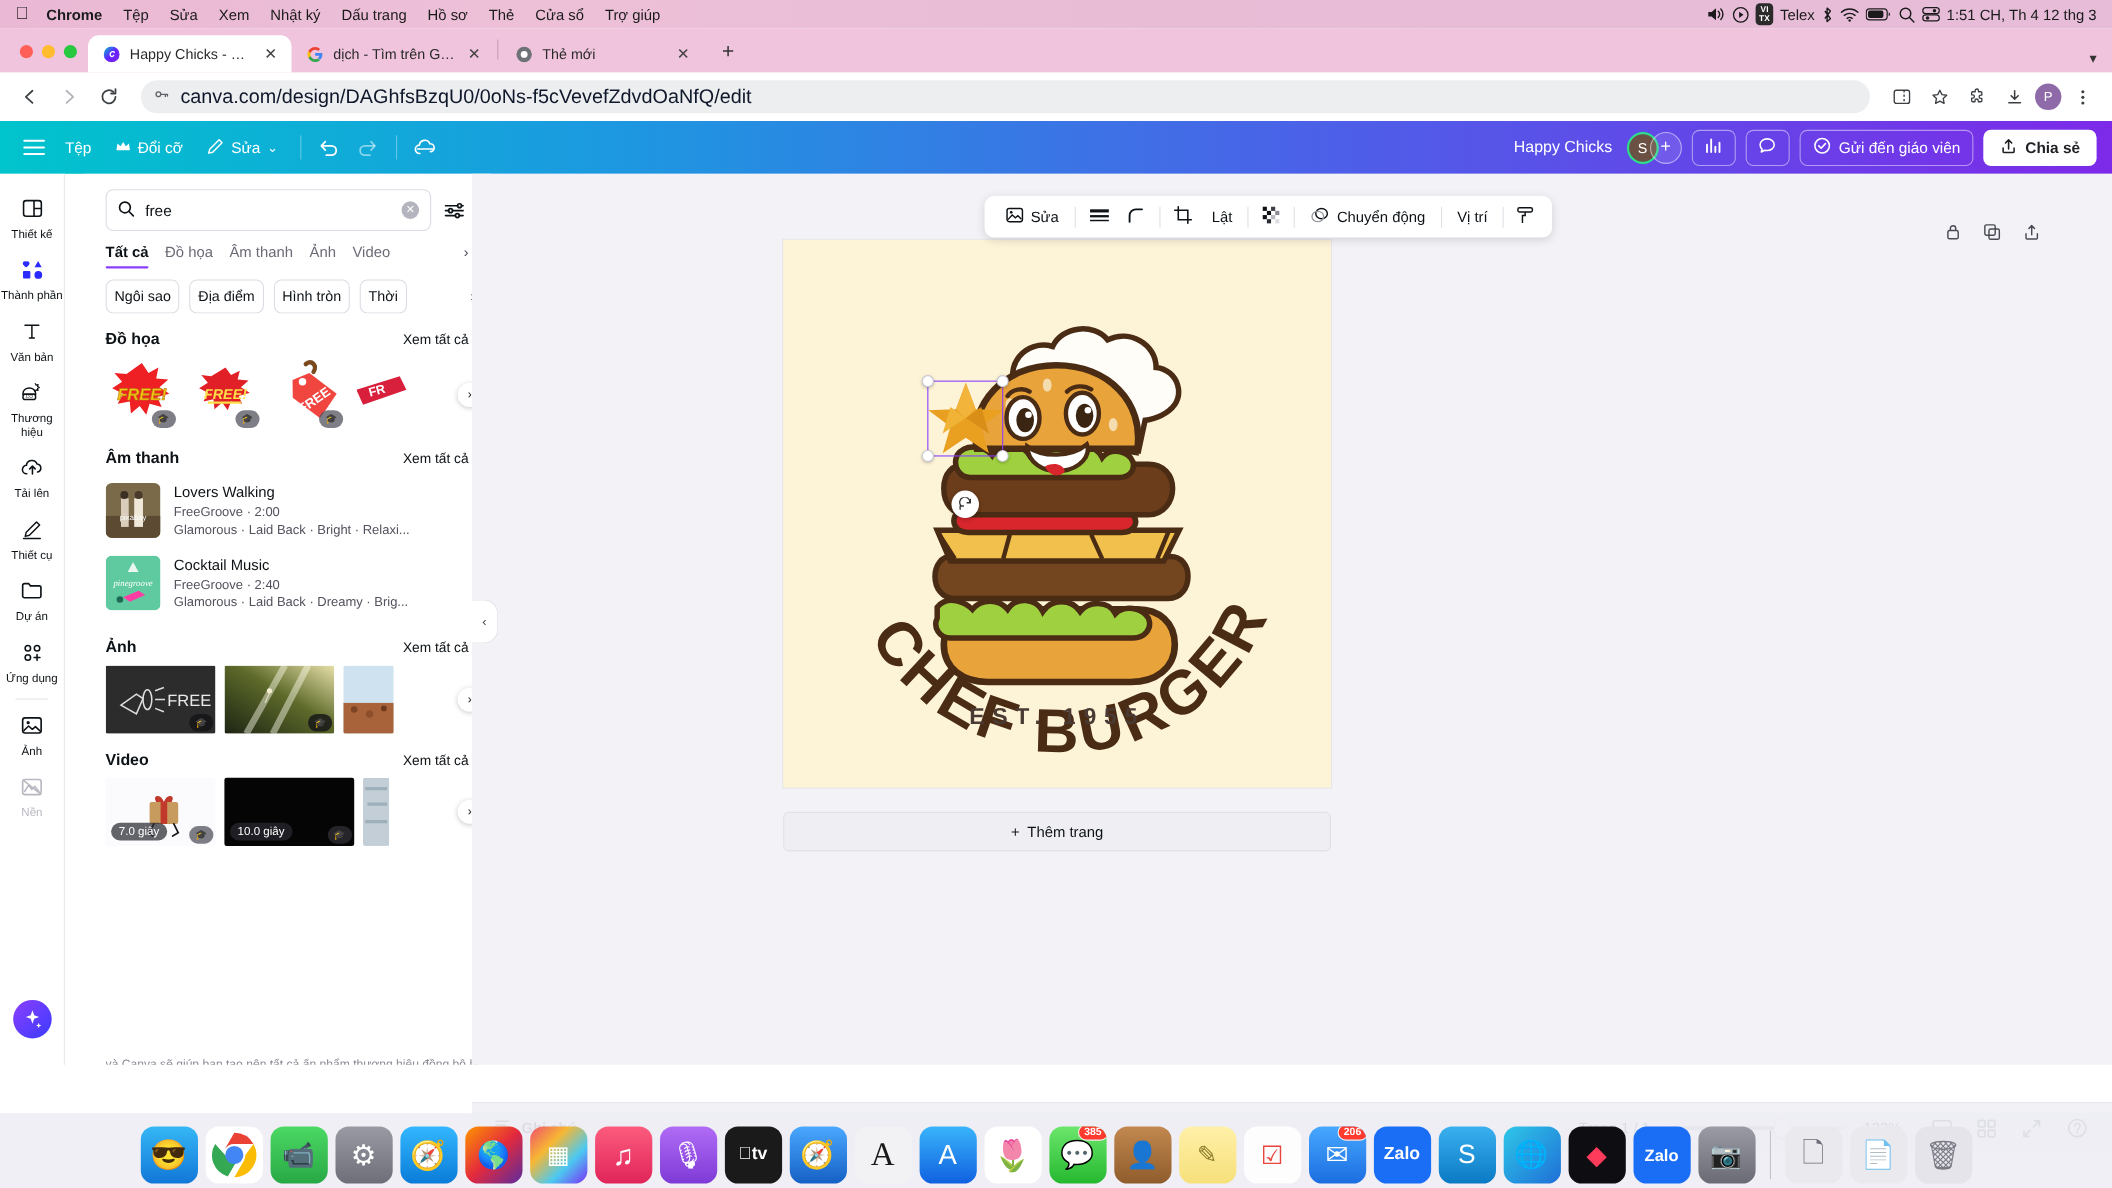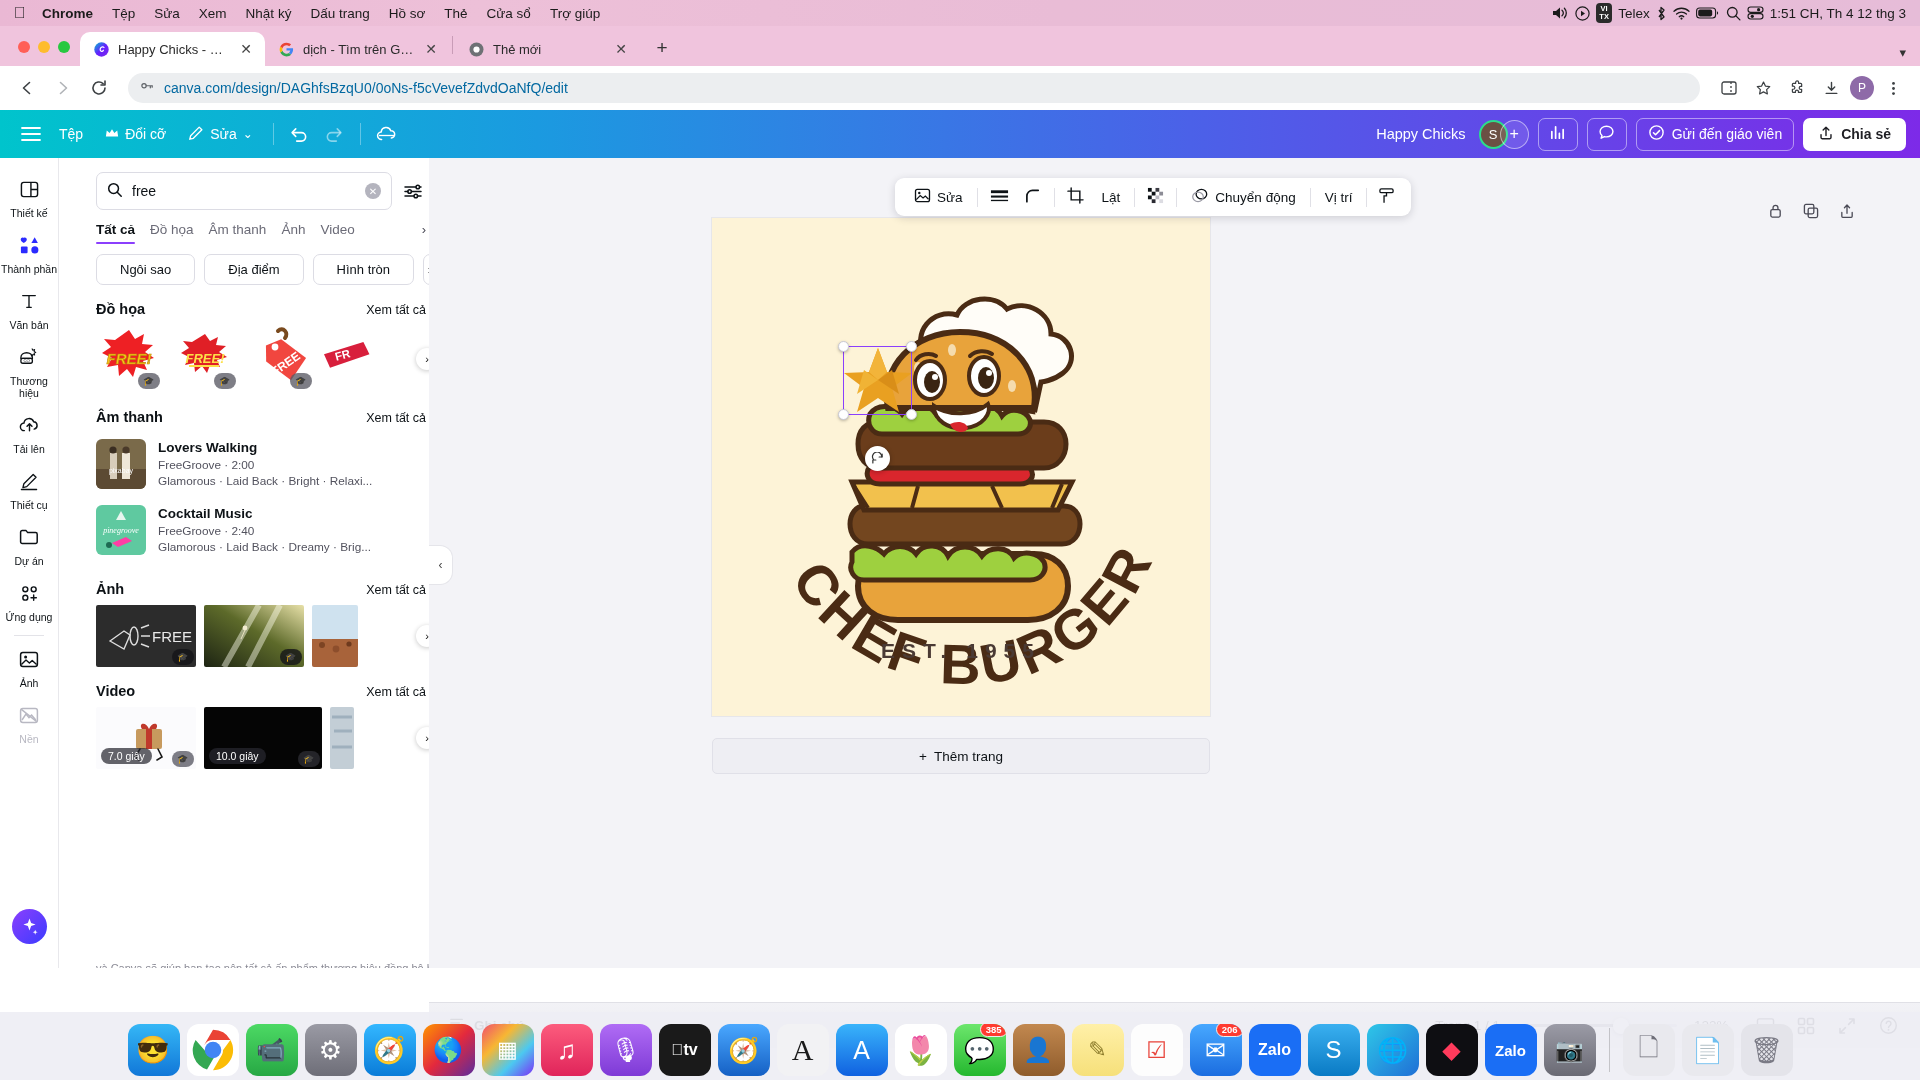--- a/index.html
+++ b/index.html
@@ -59,21 +59,21 @@
   
   .toolbar {
     position:absolute; top:66px; left:0; width:1920px; height:44px;
     background:#ffffff; display:flex; align-items:center; padding:0 12px; gap:6px;
   }
   .tb-ico { width:30px; height:30px; display:flex; align-items:center; justify-content:center;
             color:#3c4043; font-size:17px; flex:0 0 auto; }
   .omnibox {
     flex:1; height:30px; background:#eceef0; border-radius:16px;
     display:flex; align-items:center; padding:0 12px; gap:9px; margin:0 8px;
-    font-size:14px; color:#0369a1;
+    font-size:18px; color:#0f172a;
   }
   .omnibox .url { flex:1; white-space:nowrap; overflow:hidden; }
   .tb-right { display:flex; align-items:center; gap:4px; }
   .avatar-chip {
     width:24px; height:24px; border-radius:50%; background:#8e6aa8; color:#fff;
     font-size:12px; display:flex; align-items:center; justify-content:center;
   }
 
   
   .canva-header {
@@ -145,21 +145,21 @@
   .cat-tab { color:#6b6b77; padding-bottom:7px; position:relative; white-space:nowrap; }
   .cat-tab.active { color:#0d1216; font-weight:bold; }
   .cat-tab.active::after {
     content:""; position:absolute; left:0; right:0; bottom:0; height:2.5px;
     background:#8b3ffd; border-radius:2px;
   }
   .cat-more { margin-left:auto; color:#4a4a56; font-size:13px; }
   .chips { display:flex; gap:9px; padding:10px 20px 0; overflow:hidden; position:relative; }
   .chip {
     border:1px solid #dcdce4; border-radius:7px; height:31px; display:flex; align-items:center;
-    padding:0 23px; font-size:13px; color:#0d1216; white-space:nowrap;
+    padding:0 7px; font-size:13px; color:#0d1216; white-space:nowrap;
   }
   .chip-arrow { position:absolute; right:14px; top:10px; height:31px; display:flex; align-items:center; font-size:13px; }
 
   .sec-head { display:flex; align-items:baseline; justify-content:space-between; padding:16px 20px 8px; }
   .sec-title { font-size:14.5px; font-weight:bold; color:#0d1216; }
   .sec-link { font-size:12.5px; color:#0d1216; }
 
   .graphics-row { display:flex; gap:10px; padding:0 0 0 20px; position:relative; height:68px; }
   .gfx { width:66px; height:66px; position:relative; flex:0 0 auto;
          display:flex; align-items:center; justify-content:center; }
@@ -170,21 +170,21 @@
   }
   .row-arrow {
     position:absolute; right:8px; top:50%; transform:translateY(-50%);
     width:22px; height:22px; border-radius:50%; background:#fff; box-shadow:0 1px 5px rgba(0,0,0,.22);
     display:flex; align-items:center; justify-content:center; font-size:11px; color:#111;
   }
 
   .audio-item { display:flex; gap:12px; padding:6px 20px 10px; align-items:flex-start; }
   .audio-thumb { width:50px; height:50px; border-radius:6px; flex:0 0 50px; overflow:hidden; position:relative; }
   .audio-meta { min-width:0; flex:1; }
-  .a-title { font-size:13.5px; font-weight:bold; color:#0d1216; line-height:18px; }
+  .a-title { font-size:13.5px; font-weight:normal; color:#0d1216; line-height:18px; }
   .a-sub { font-size:11.8px; color:#52525e; line-height:16px; white-space:nowrap; overflow:hidden; text-overflow:ellipsis;}
 
   .photo-row { display:flex; gap:8px; padding-left:20px; position:relative; height:62px; }
   .ph { height:62px; flex:0 0 auto; position:relative; border-radius:2px; overflow:hidden; }
   .video-row { display:flex; gap:8px; padding-left:20px; position:relative; height:62px; }
   .vid { height:62px; flex:0 0 auto; position:relative; border-radius:2px; overflow:hidden;
          display:flex; align-items:center; justify-content:center; }
   .dur-pill {
     position:absolute; left:5px; bottom:5px; background:rgba(40,40,48,.72); color:#fff;
     font-size:10.5px; border-radius:9px; padding:2px 7px;

